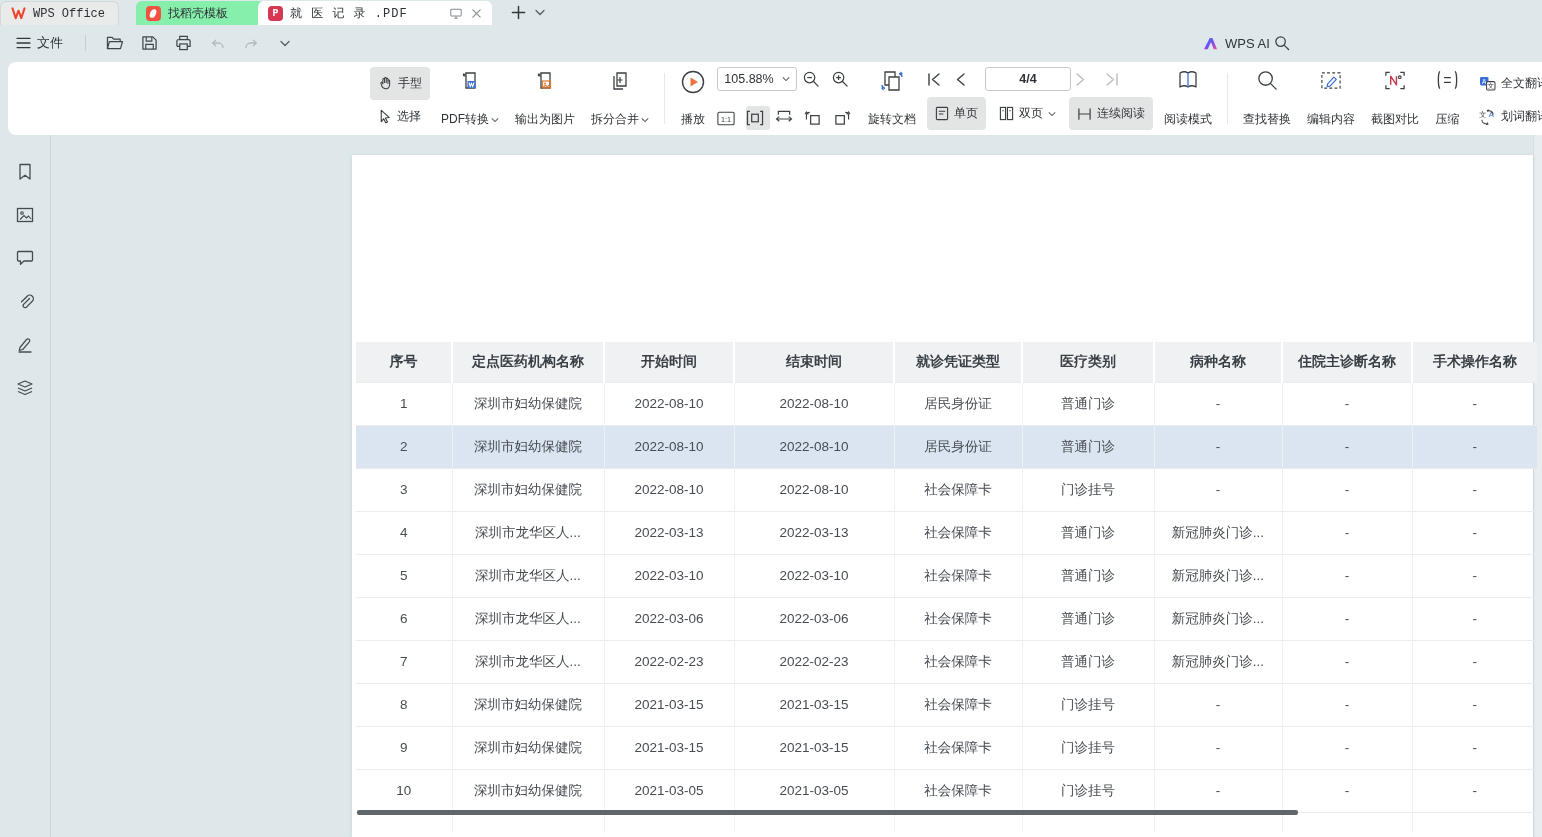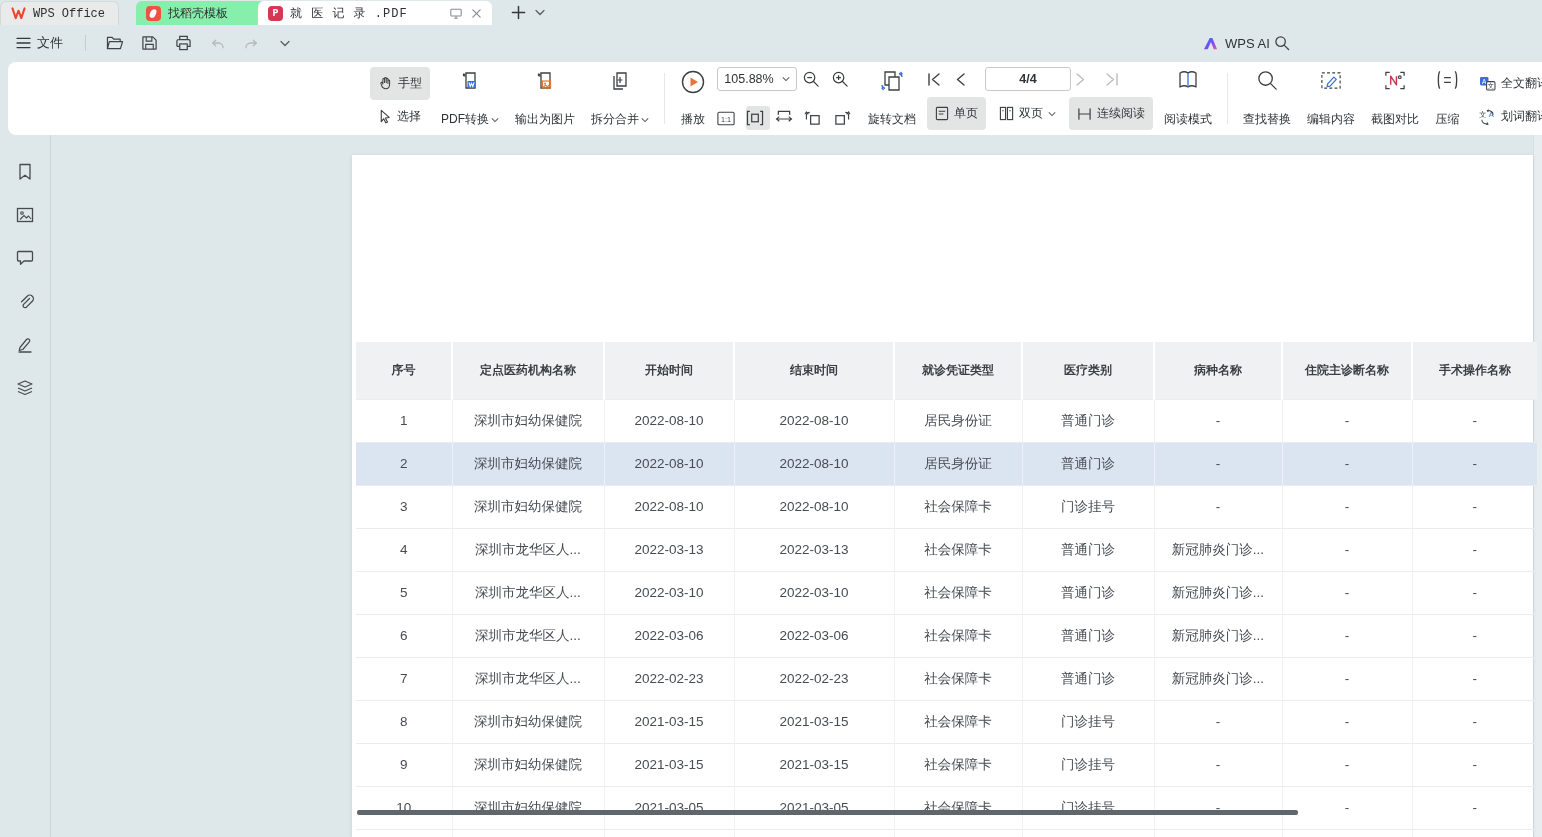--- a/index.html
+++ b/index.html
@@ -55,21 +55,21 @@
 
   
   .sidepanel { position:absolute; left:0; top:135px; width:51px; bottom:0; border-right:1px solid #ccd6d8; display:flex; flex-direction:column; align-items:center; padding-top:26px; gap:21px; }
   .side-ic { width:22px; height:22px; display:flex; align-items:center; justify-content:center; color:#454b4f; border-radius:4px; }
 
   
   .vscroll { position:absolute; right:0; top:135px; width:9px; bottom:0; background:#e8eef0; border-left:1px solid #d8dfe1; }
   .page { position:absolute; left:352px; top:155px; width:1181px; height:682px; background:#fff; box-shadow:0 1px 4px rgba(40,60,70,.12); }
   .tablewrap { position:absolute; left:4px; top:187px; right:8px; }
   table.med { width:100%; border-collapse:collapse; table-layout:fixed; }
-  table.med th { height:57px; background:#eff1f2; font-size:12px; font-weight:bold; color:#3a3f45; text-align:center; border-right:2px solid #ffffff; }
+  table.med th { height:40px; background:#eff1f2; font-size:14px; font-weight:bold; color:#3a3f45; text-align:center; border-right:2px solid #ffffff; }
   table.med th:last-child { border-right:none; }
   table.med td { height:43px; font-size:13.5px; color:#474c52; text-align:center; border-top:1px solid #eaecee; border-right:1px solid #eef0f2; white-space:nowrap; overflow:hidden; }
   table.med td:last-child { border-right:none; }
   table.med tr.hl td { background:#dbe5f2; }
   table.med tr.partial td { height:21px; }
   .hthumb { position:absolute; left:5px; top:655px; width:941px; height:5px; background:#606669; border-radius:2px; }
 </style>
 </head>
 <body>
 

